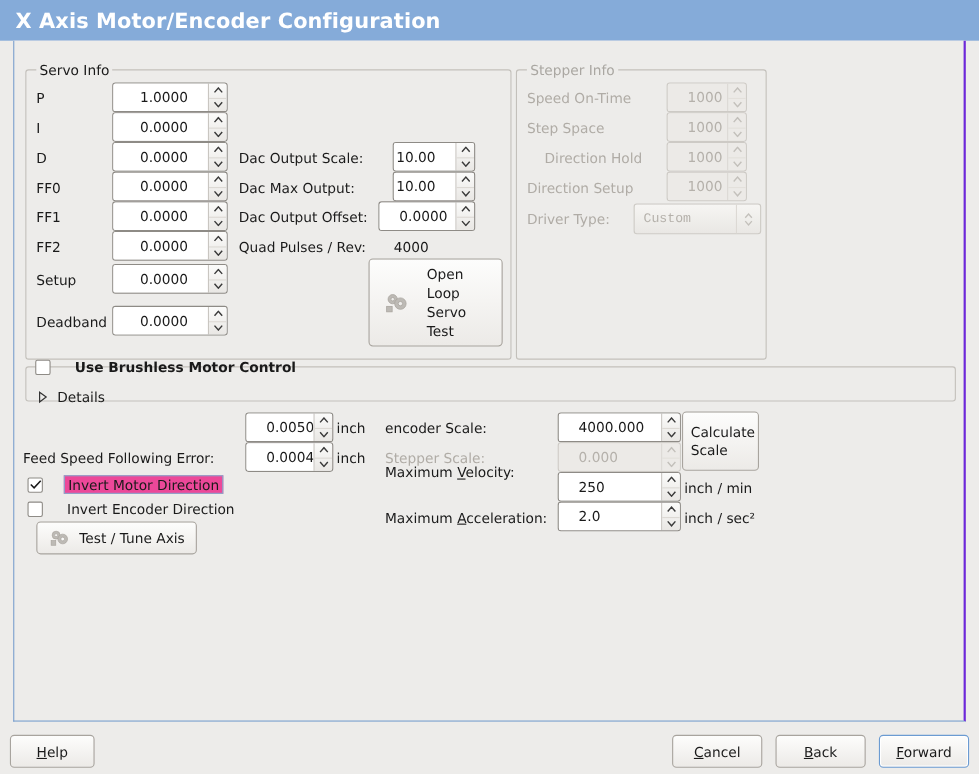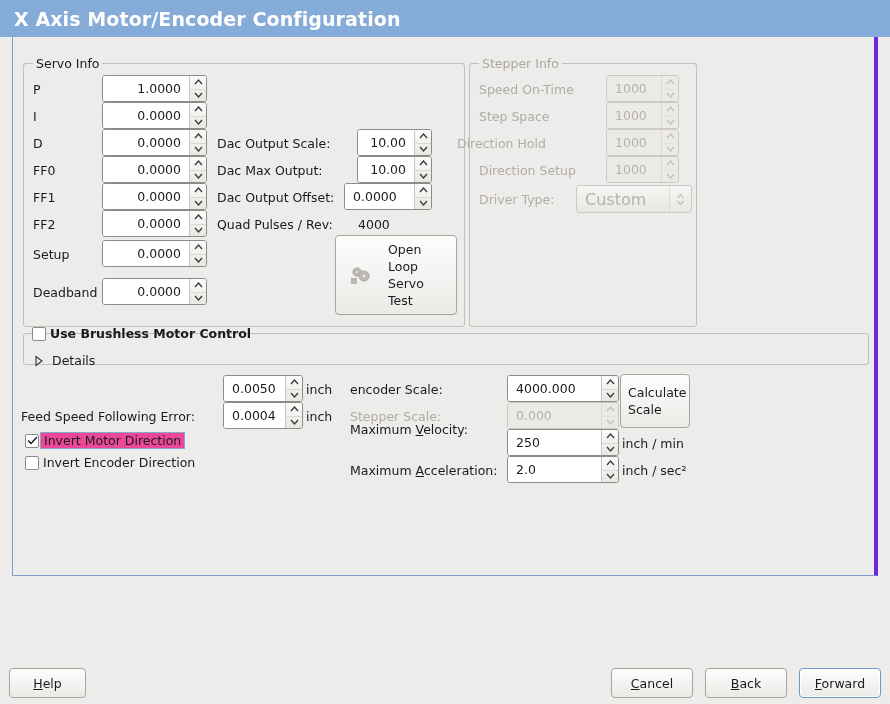--- a/index.html
+++ b/index.html
@@ -25,24 +25,24 @@
     font-size: 19px;
     font-weight: bold;
     padding-left: 14px;
     letter-spacing: 0.1px;
   }
 
   
   .content-panel {
     position: absolute;
     left: 12px; top: 37px;
-    width: 866px; height: 539px;
+    width: 866px; height: 619px;
     background: #edecea;
     border-left: 1px solid #7a9fce;
-    border-right: 4px solid #6d28d9;
+    border-right: 2px solid #6d28d9;
     border-bottom: 1px solid #7a9fce;
   }
 
   
   .frame {
     position: absolute;
     border: 1px solid #c3c0bb;
     border-radius: 3px;
     background: transparent;
   }
@@ -73,21 +73,21 @@
     display: flex;
     height: 27px;
     background: #ffffff;
     border: 1px solid #8e8b86;
     border-radius: 3px;
     overflow: hidden;
   }
   .spin .val {
     flex: 1 1 auto;
     display: flex; align-items: center;
-    padding: 0 8px;
+    padding: 0 18px;
     font-size: 12.5px;
     color: #1a1a1a;
     background: #ffffff;
     min-width: 0;
     overflow: hidden;
     white-space: nowrap;
   }
   .spin.right .val { justify-content: flex-end; }
   .spin.left .val  { justify-content: flex-start; }
   .spin .btns {
@@ -114,22 +114,22 @@
   .combo {
     position: absolute;
     height: 28px;
     display: flex; align-items: center;
     border: 1px solid #cdcac5;
     border-radius: 3px;
     background: linear-gradient(#f6f5f3, #e9e7e4);
   }
   .combo .ctext {
     flex: 1 1 auto; padding-left: 8px;
-    font-size: 16px; color: #b5b1ab;
-    white-space: nowrap; overflow: hidden;
+    font-size: 12px; color: #b5b1ab;
+    white-space: nowrap; overflow: hidden; font-family: Liberation Mono, monospace;
   }
   .combo .carrow {
     flex: 0 0 22px;
     display:flex; align-items:center; justify-content:center;
     border-left: 1px solid #dcd9d4;
     height: 100%;
     color: #c3c0bb;
   }
 
   
@@ -150,21 +150,21 @@
     text-align: right;
   }
   .btn u { text-decoration: underline; }
 
   .btn-iconlabel { display:flex; align-items:center; gap:6px; }
 
   
   .gears { position: relative; width: 26px; height: 22px; flex: 0 0 26px; }
 
   
-  .chk { position: absolute; display: flex; align-items: center; gap: 4px; }
+  .chk { position: absolute; display: flex; align-items: center; gap: 22px; }
   .chk .box {
     width: 14px; height: 14px;
     border: 1px solid #8e8b86;
     border-radius: 2px;
     background: #ffffff;
     display: flex; align-items: center; justify-content: center;
     flex: 0 0 14px;
   }
   .chk .box svg { display: block; }
   .chk .ctxt { font-size: 12.5px; white-space: nowrap; }
@@ -398,21 +398,21 @@
       <span>Test</span>
     </span>
   </div>
 
   <div class="frame disabled" style="left:456px; top:26px; width:228px; height:264px;">
     <div class="frame-title">Stepper Info</div>
   </div>
 
   <div class="lbl dim" style="left:466px; top:45px;">Speed On-Time</div>
   <div class="lbl dim" style="left:466px; top:72px;">Step Space</div>
-  <div class="lbl dim" style="left:444px; top:99px;">Direction Hold</div>
+  <div class="lbl dim" style="left:482px; top:99px;">Direction Hold</div>
   <div class="lbl dim" style="left:466px; top:126px;">Direction Setup</div>
   <div class="lbl dim" style="left:466px; top:155px;">Driver Type:</div>
 
   <div class="spin left disabled" style="left:593px; top:38px; width:73px;">
     <div class="val">1000</div>
     <div class="btns">
       <div class="b up">
           <svg width="9" height="6" viewBox="0 0 9 6">
             <path d="M1 5 L4.5 1 L8 5" fill="none" stroke="currentColor" stroke-width="1.3"></path>
           </svg>
@@ -536,20 +536,36 @@
           <path d="M1 4.5 L4 7.5 L10 1" fill="none" stroke="#1a1a1a" stroke-width="1.4"></path>
         </svg>
     </span>
     <span class="ctxt selected">Invert Motor Direction</span>
   </div>
   <div class="chk" style="left:12px; top:418px;">
     <span class="box"></span>
     <span class="ctxt">Invert Encoder Direction</span>
   </div>
 
+  <div class="btn" style="left:20px; top:437px; width:146px; height:30px;">
+    <span class="btn-iconlabel">
+      <span class="gears" style="width:22px; height:18px; flex:0 0 22px;">
+        <svg width="22" height="18" viewBox="0 0 22 18">
+          <g fill="#bdbab5" stroke="#a8a49e" stroke-width="0.6">
+            <circle cx="7" cy="6.5" r="3.6"></circle>
+              <circle cx="7" cy="6.5" r="1.3" fill="#fbfbfa"></circle>
+            <circle cx="13" cy="10" r="4.4"></circle>
+              <circle cx="13" cy="10" r="1.7" fill="#fbfbfa"></circle>
+            <rect x="2.5" y="11.5" width="4.2" height="4.2"></rect>
+          </g>
+        </svg>
+      </span>
+      <span>Test / Tune Axis</span>
+    </span>
+  </div>
 
   <div class="lbl" style="left:337px; top:345px;">encoder Scale:</div>
   <div class="spin left" style="left:494px; top:338px; width:112px;">
     <div class="val">4000.000</div>
     <div class="btns">
       <div class="b up">
           <svg width="9" height="6" viewBox="0 0 9 6">
             <path d="M1 5 L4.5 1 L8 5" fill="none" stroke="currentColor" stroke-width="1.3"></path>
           </svg>
         </div>

